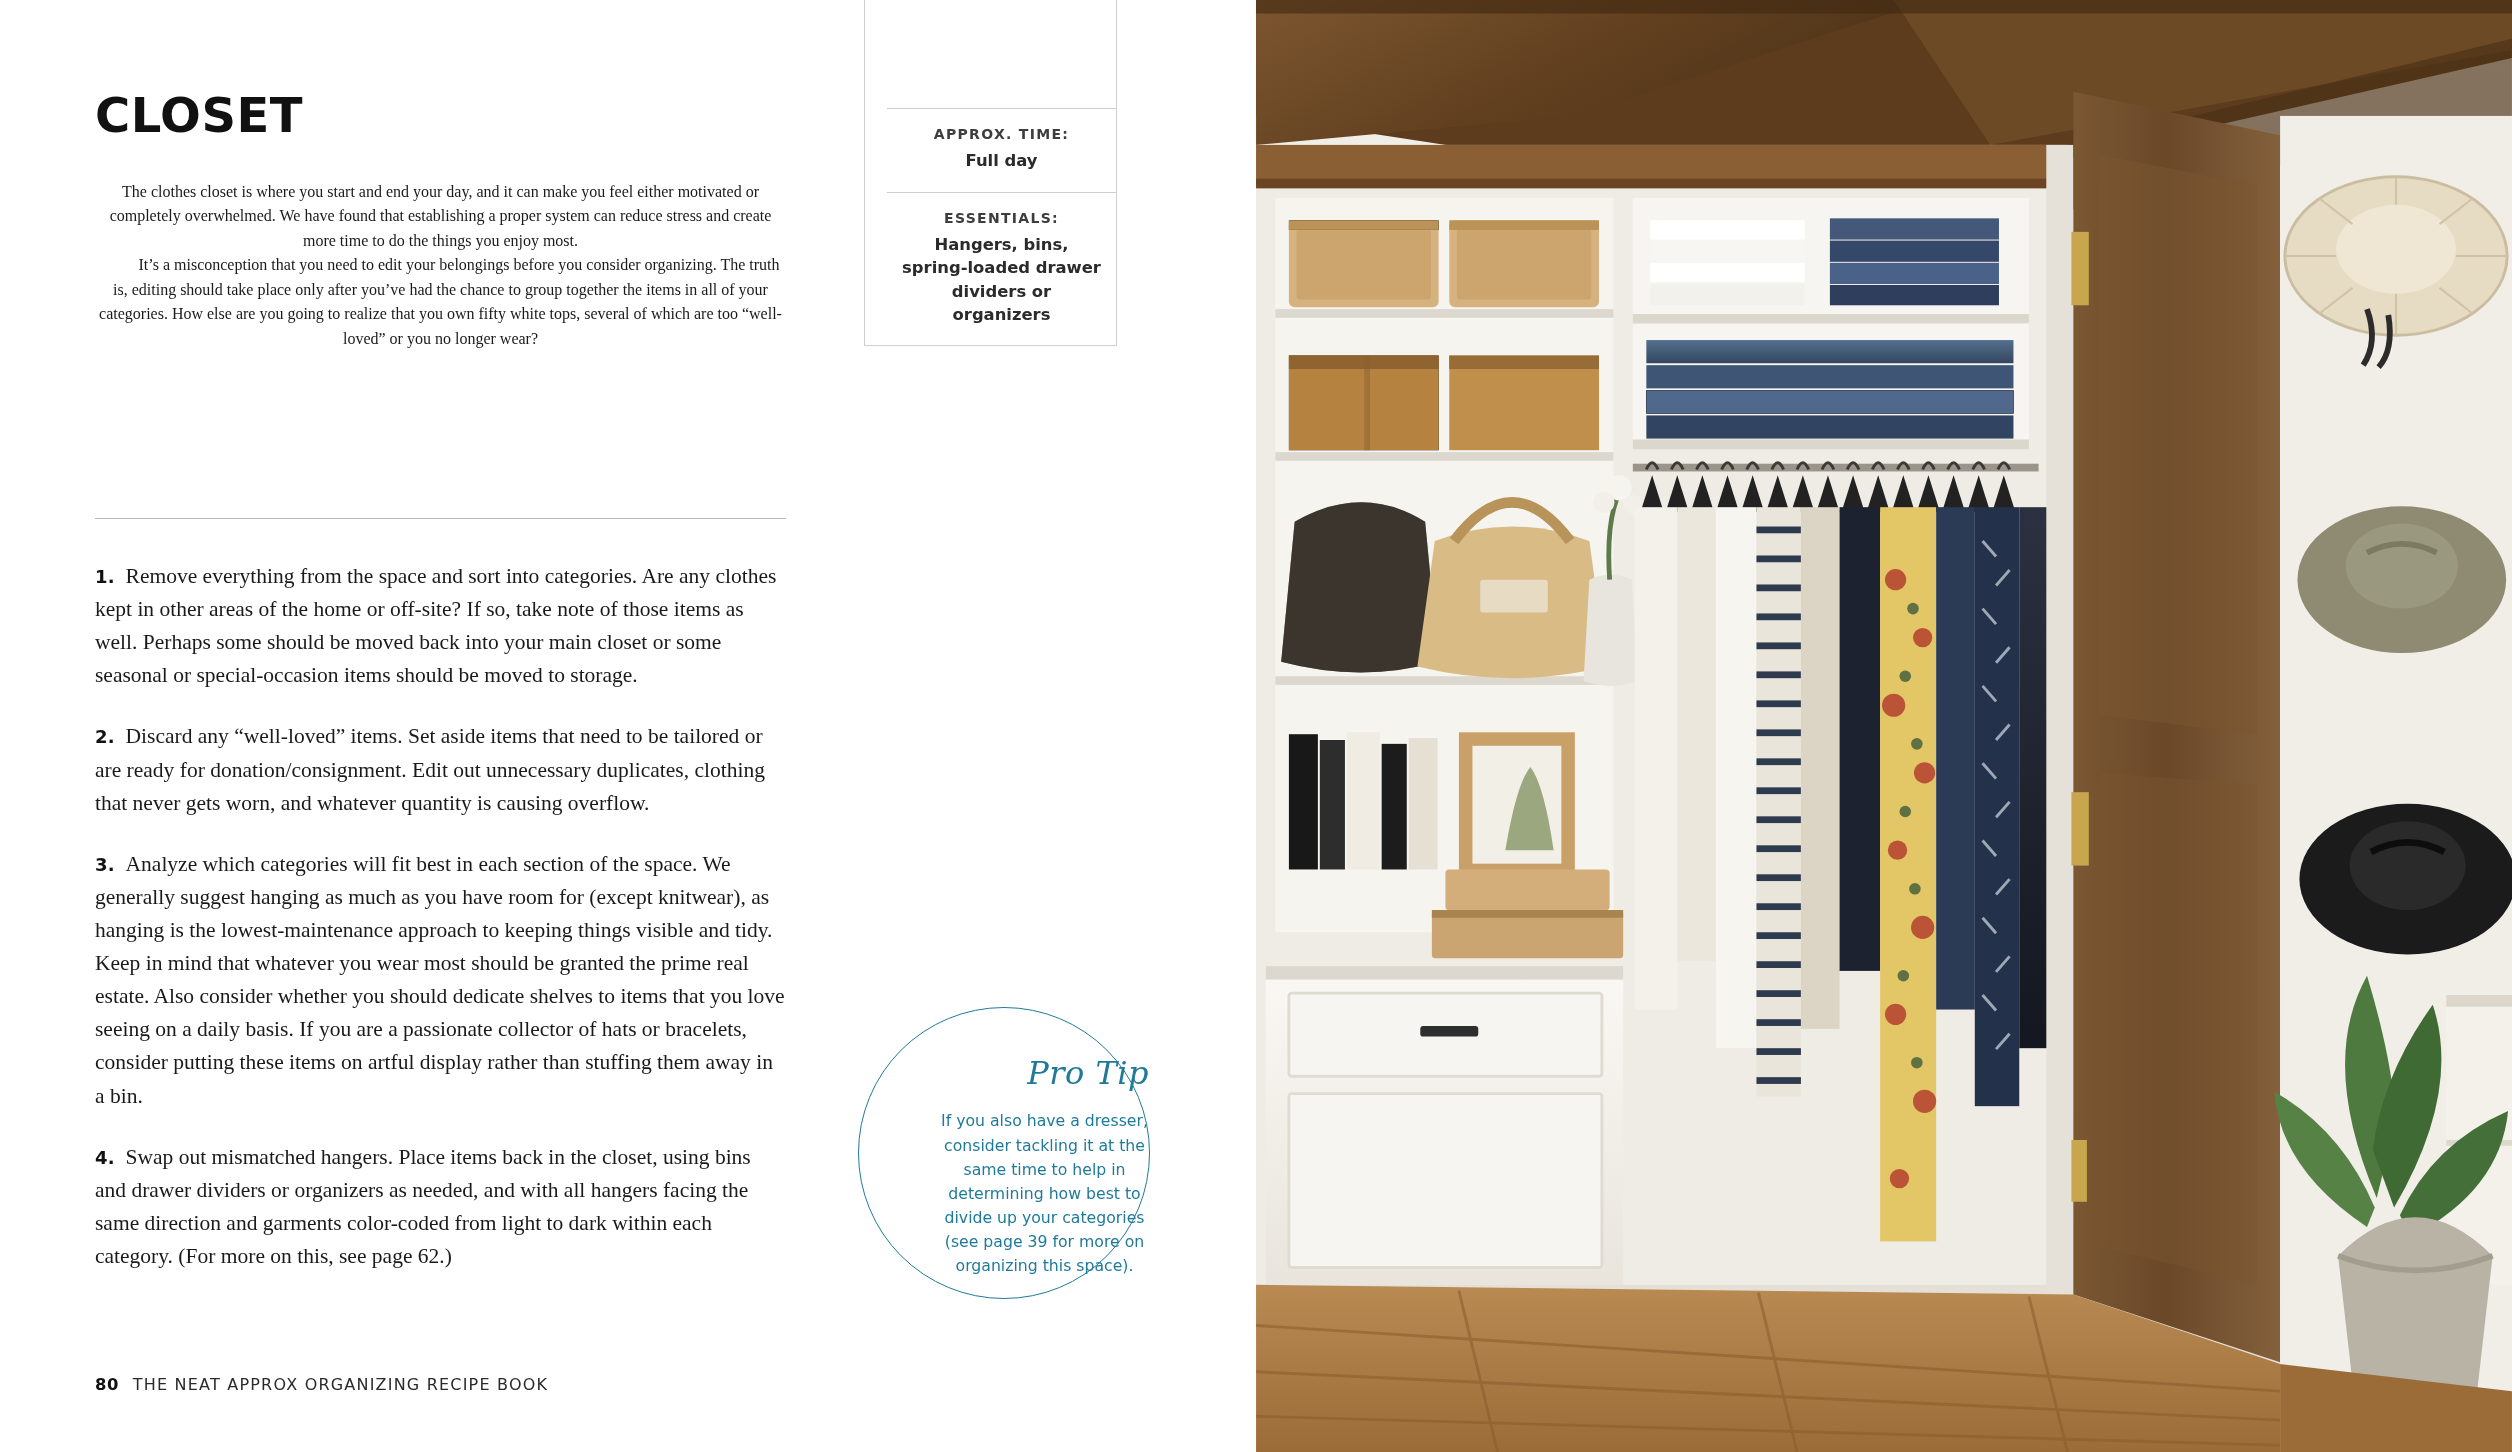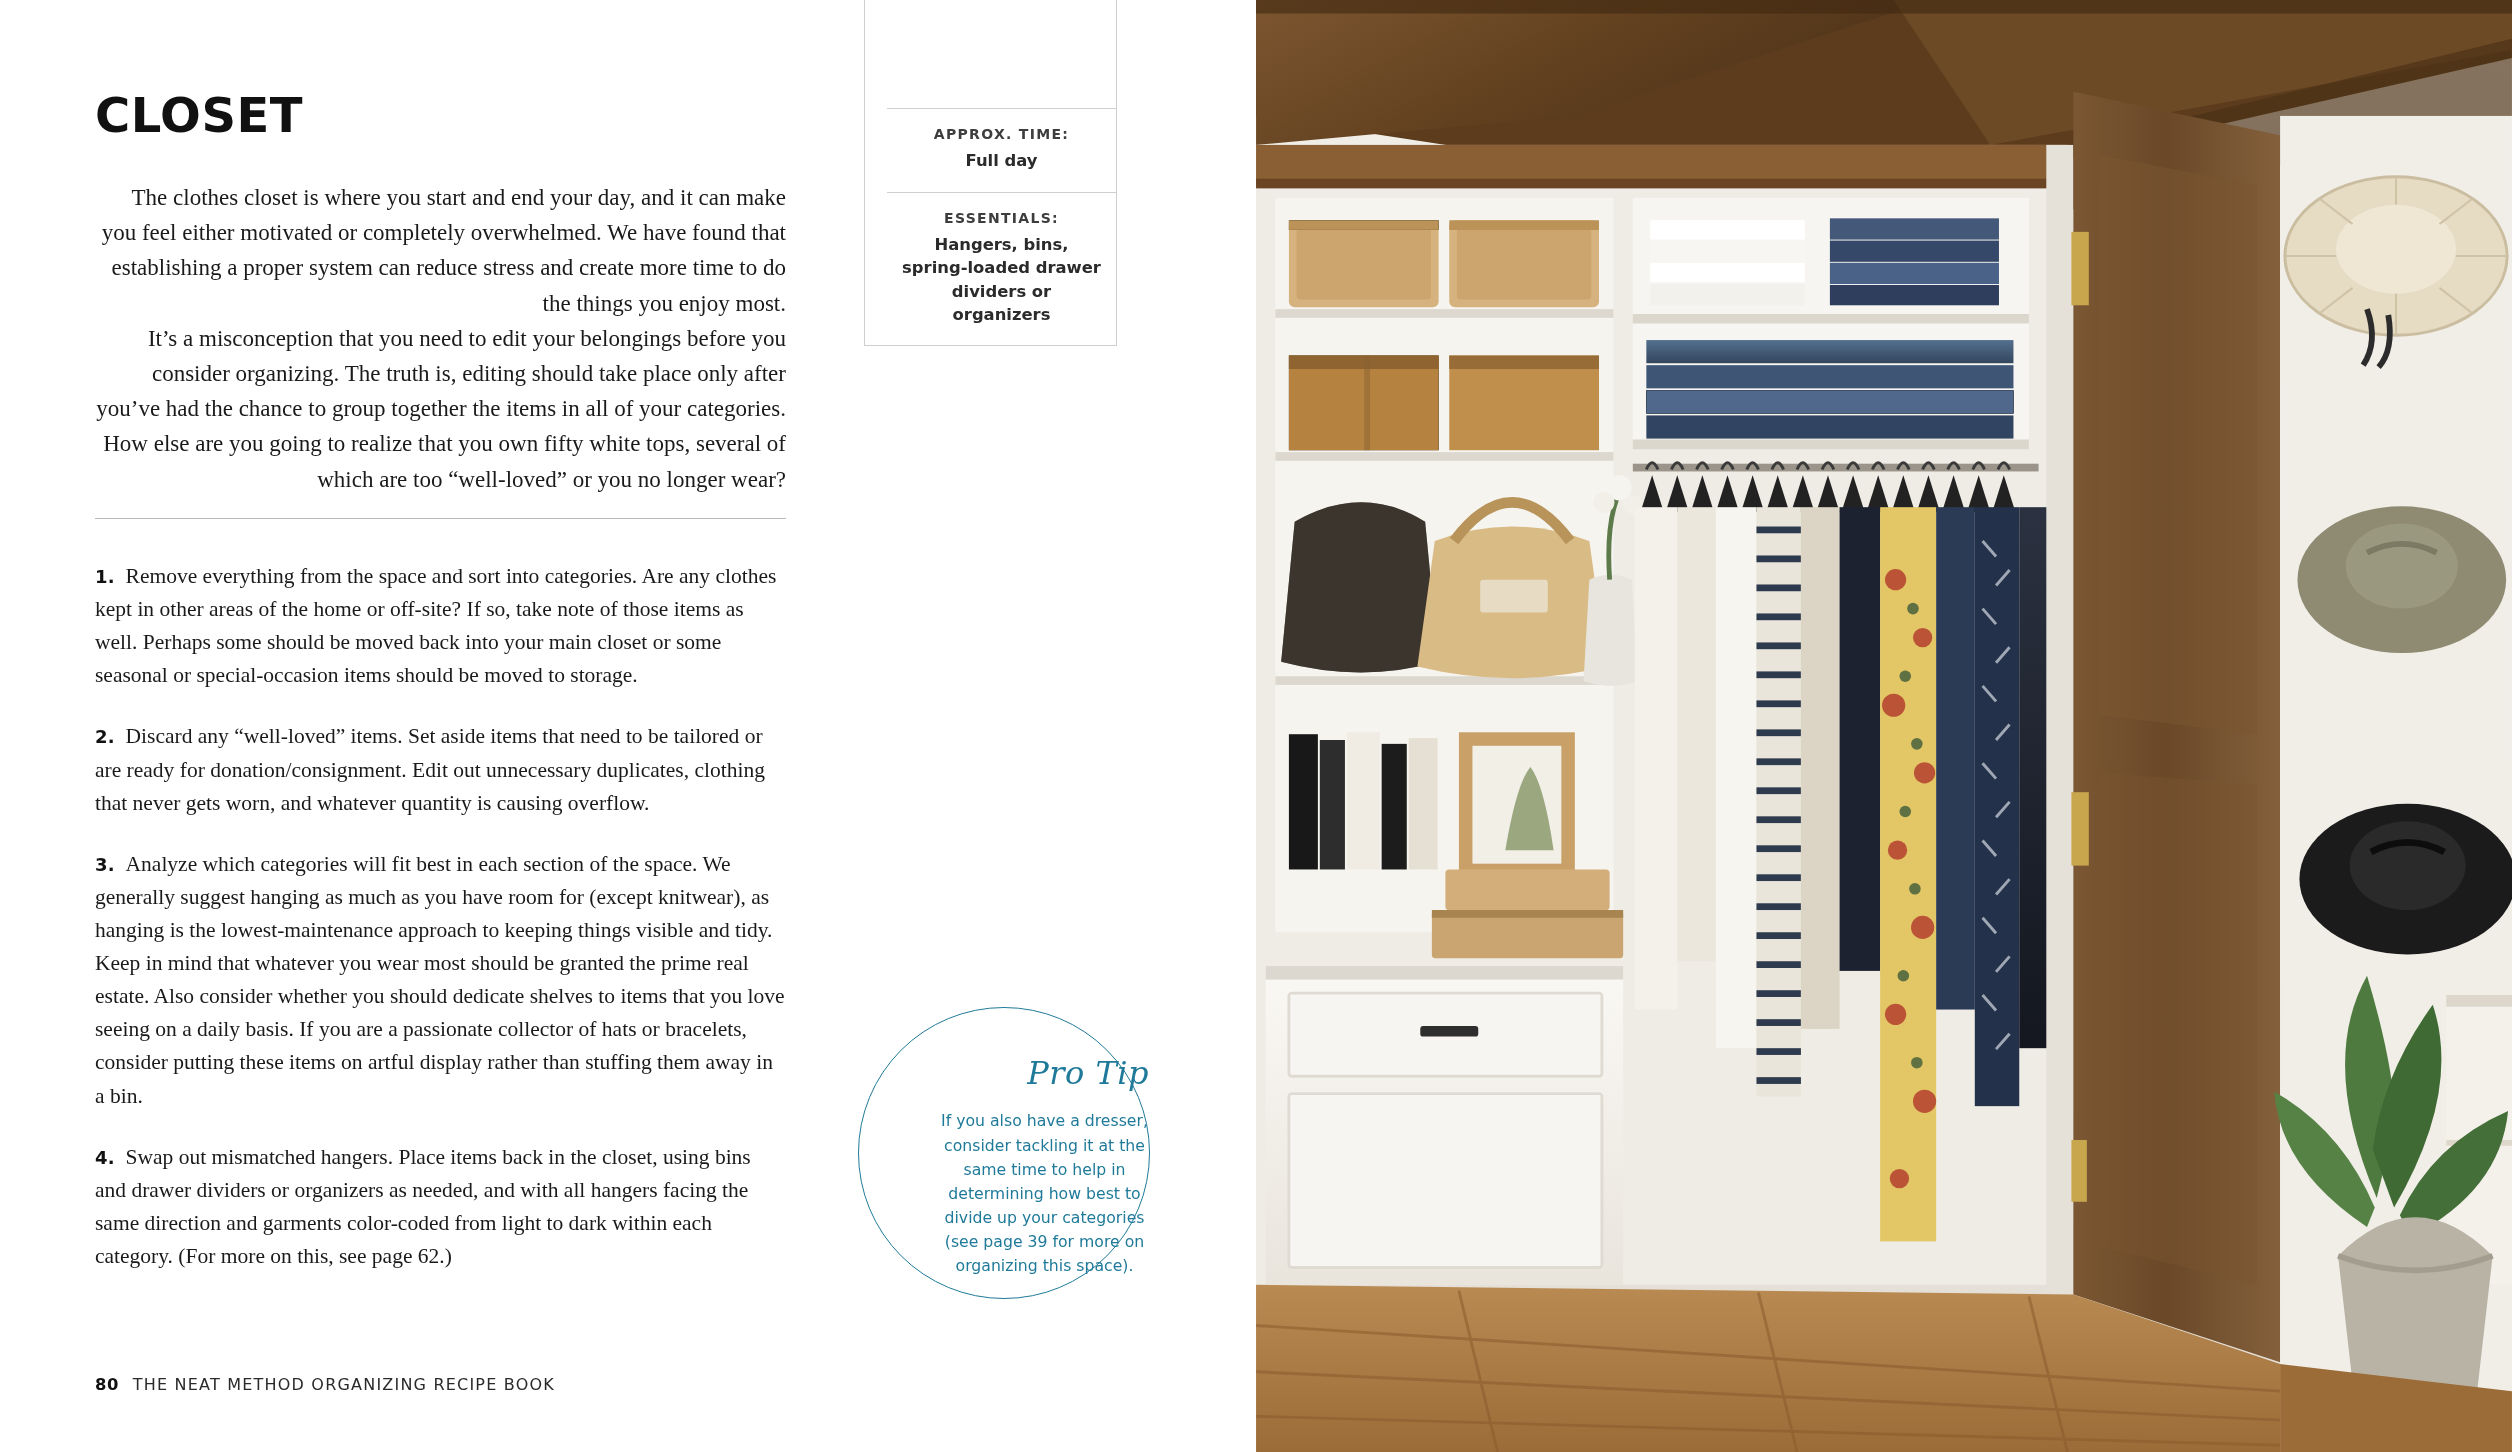--- a/index.html
+++ b/index.html
@@ -24,24 +24,24 @@
   .chapter-title {
     font-family: "DejaVu Sans", sans-serif;
     font-weight: 700;
     font-size: 48px;
     letter-spacing: 0.5px;
     color: #111111;
     margin-bottom: 37px;
   }
   .intro p {
     font-family: "Liberation Serif", serif;
-    font-size: 23px;
+    font-size: 16px;
     line-height: 1.53;
     color: #1a1a1a;
-    text-align: right;
+    text-align: center;
   }
   .intro p.indent { text-indent: 37px; }
 
   .divider {
     position: absolute;
     left: 95px; top: 518px;
     width: 691px; height: 1px;
     background: #b9b9b9;
   }
 
@@ -193,21 +193,21 @@
     </div>
     <div class="step">
       <p>
         <span class="step-num">4.</span><span class="step-gap"></span><span>Swap out mismatched hangers. Place items back in the closet, using bins and drawer dividers or organizers as needed, and with all hangers facing the same direction and garments color-coded from light to dark within each category. (For more on this, see page 62.)</span>
       </p>
     </div>
   </div>
 
   <div class="footer">
     <span class="folio">80</span>
-    <span class="footer-title">THE NEAT METHOD ORGANIZING RECIPE BOOK</span>
+    <span class="footer-title">THE NEAT APPROX ORGANIZING RECIPE BOOK</span>
   </div>
 
   <div class="info-box">
     <div class="info-cell blank"></div>
     <div class="info-cell">
       <div class="info-label">APPROX. TIME:</div>
       <div class="info-value">Full day</div>
     </div>
     <div class="info-cell">
       <div class="info-label">ESSENTIALS:</div>

